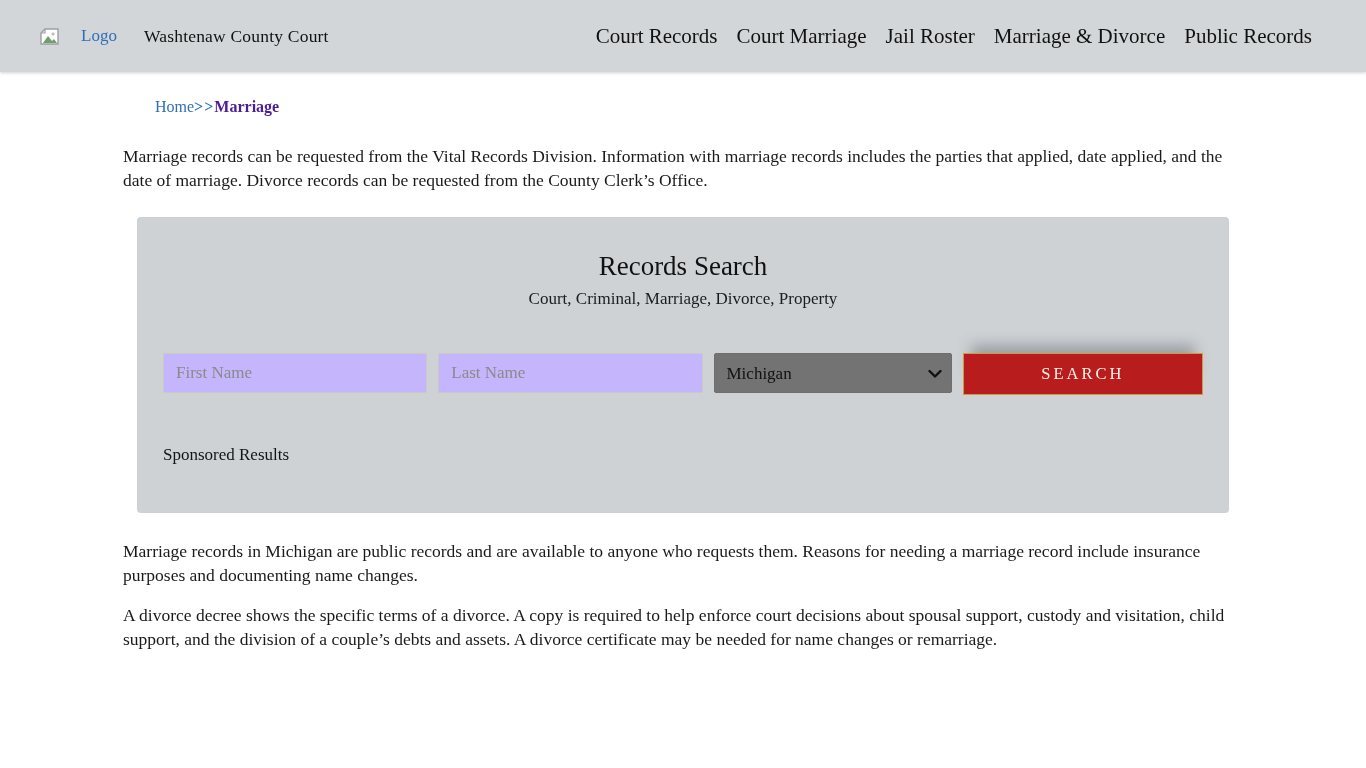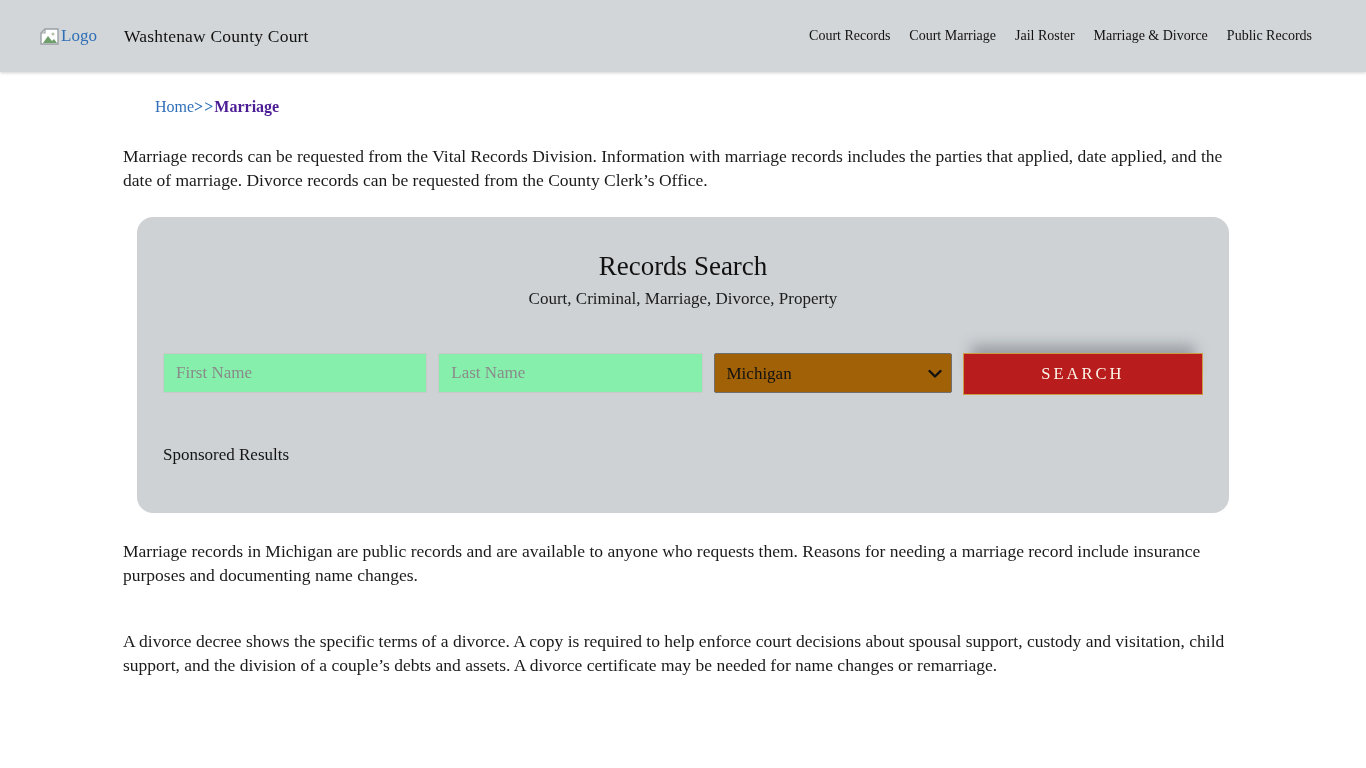--- a/index.html
+++ b/index.html
@@ -21,37 +21,37 @@
     position: relative;
   }
   .logo-link {
     display: flex;
     align-items: center;
     gap: 2px;
     text-decoration: none;
     color: #2e6fb7;
     font-size: 17px;
   }
-  .logo-link .alt-text { text-decoration: none; }
+  .logo-link .alt-text { text-decoration: none; margin-left: 20px; }
   .site-title {
     margin-left: 27px;
     font-size: 17.5px;
     color: #111;
     letter-spacing: 0.2px;
   }
   .nav {
     margin-left: auto;
     display: flex;
     align-items: center;
     gap: 19px;
   }
   .nav a {
     text-decoration: none;
     color: #111;
-    font-size: 14px;
+    font-size: 21px;
     white-space: nowrap;
   }
 
   
   .container {
     width: 1120px;
     margin: 0 auto;
     padding-bottom: 56px;
   }
 
@@ -77,28 +77,28 @@
     color: #0d0d0d;
   }
 
   .para {
     margin-top: 28px;
     font-size: 17.5px;
     line-height: 24px;
     color: #1a1a1a;
   }
   .para.p2 { margin-top: 26px; }
-  .para.p3 { margin-top: 42px; }
+  .para.p3 { margin-top: 16px; }
 
   
   .search-panel {
     margin: 25px auto 0;
     width: 1092px;
     background: #ced2d5;
-    border-radius: 16px;
+    border-radius: 4px;
     padding: 34px 26px 48px;
   }
   .search-panel h2 {
     text-align: center;
     font-size: 27px;
     font-weight: normal;
     color: #111;
   }
   .search-panel .subtitle {
     margin-top: 7px;
@@ -109,34 +109,34 @@
   .search-row {
     margin-top: 44px;
     display: flex;
     gap: 11px;
     align-items: stretch;
   }
   .search-row > * { flex: 1 1 0; min-width: 0; }
   .text-input {
     height: 40px;
     border: 1px solid #c9c9c9;
-    background: #86efac;
+    background: #c4b5fd;
     padding: 0 12px;
     font-family: "Liberation Serif", serif;
     font-size: 17px;
     color: #111;
     border-radius: 1px;
   }
   .text-input::placeholder { color: #8a8a8a; opacity: 1; }
   .select-wrap { position: relative; }
   .state-select {
     width: 100%;
     height: 40px;
     border: 1px solid #6f6f6f;
-    background: #a16207;
+    background: #737373;
     padding: 0 28px 0 12px;
     font-family: "Liberation Serif", serif;
     font-size: 17px;
     color: #111;
     border-radius: 2px;
     -webkit-appearance: none;
     appearance: none;
   }
   .chevron {
     position: absolute;

